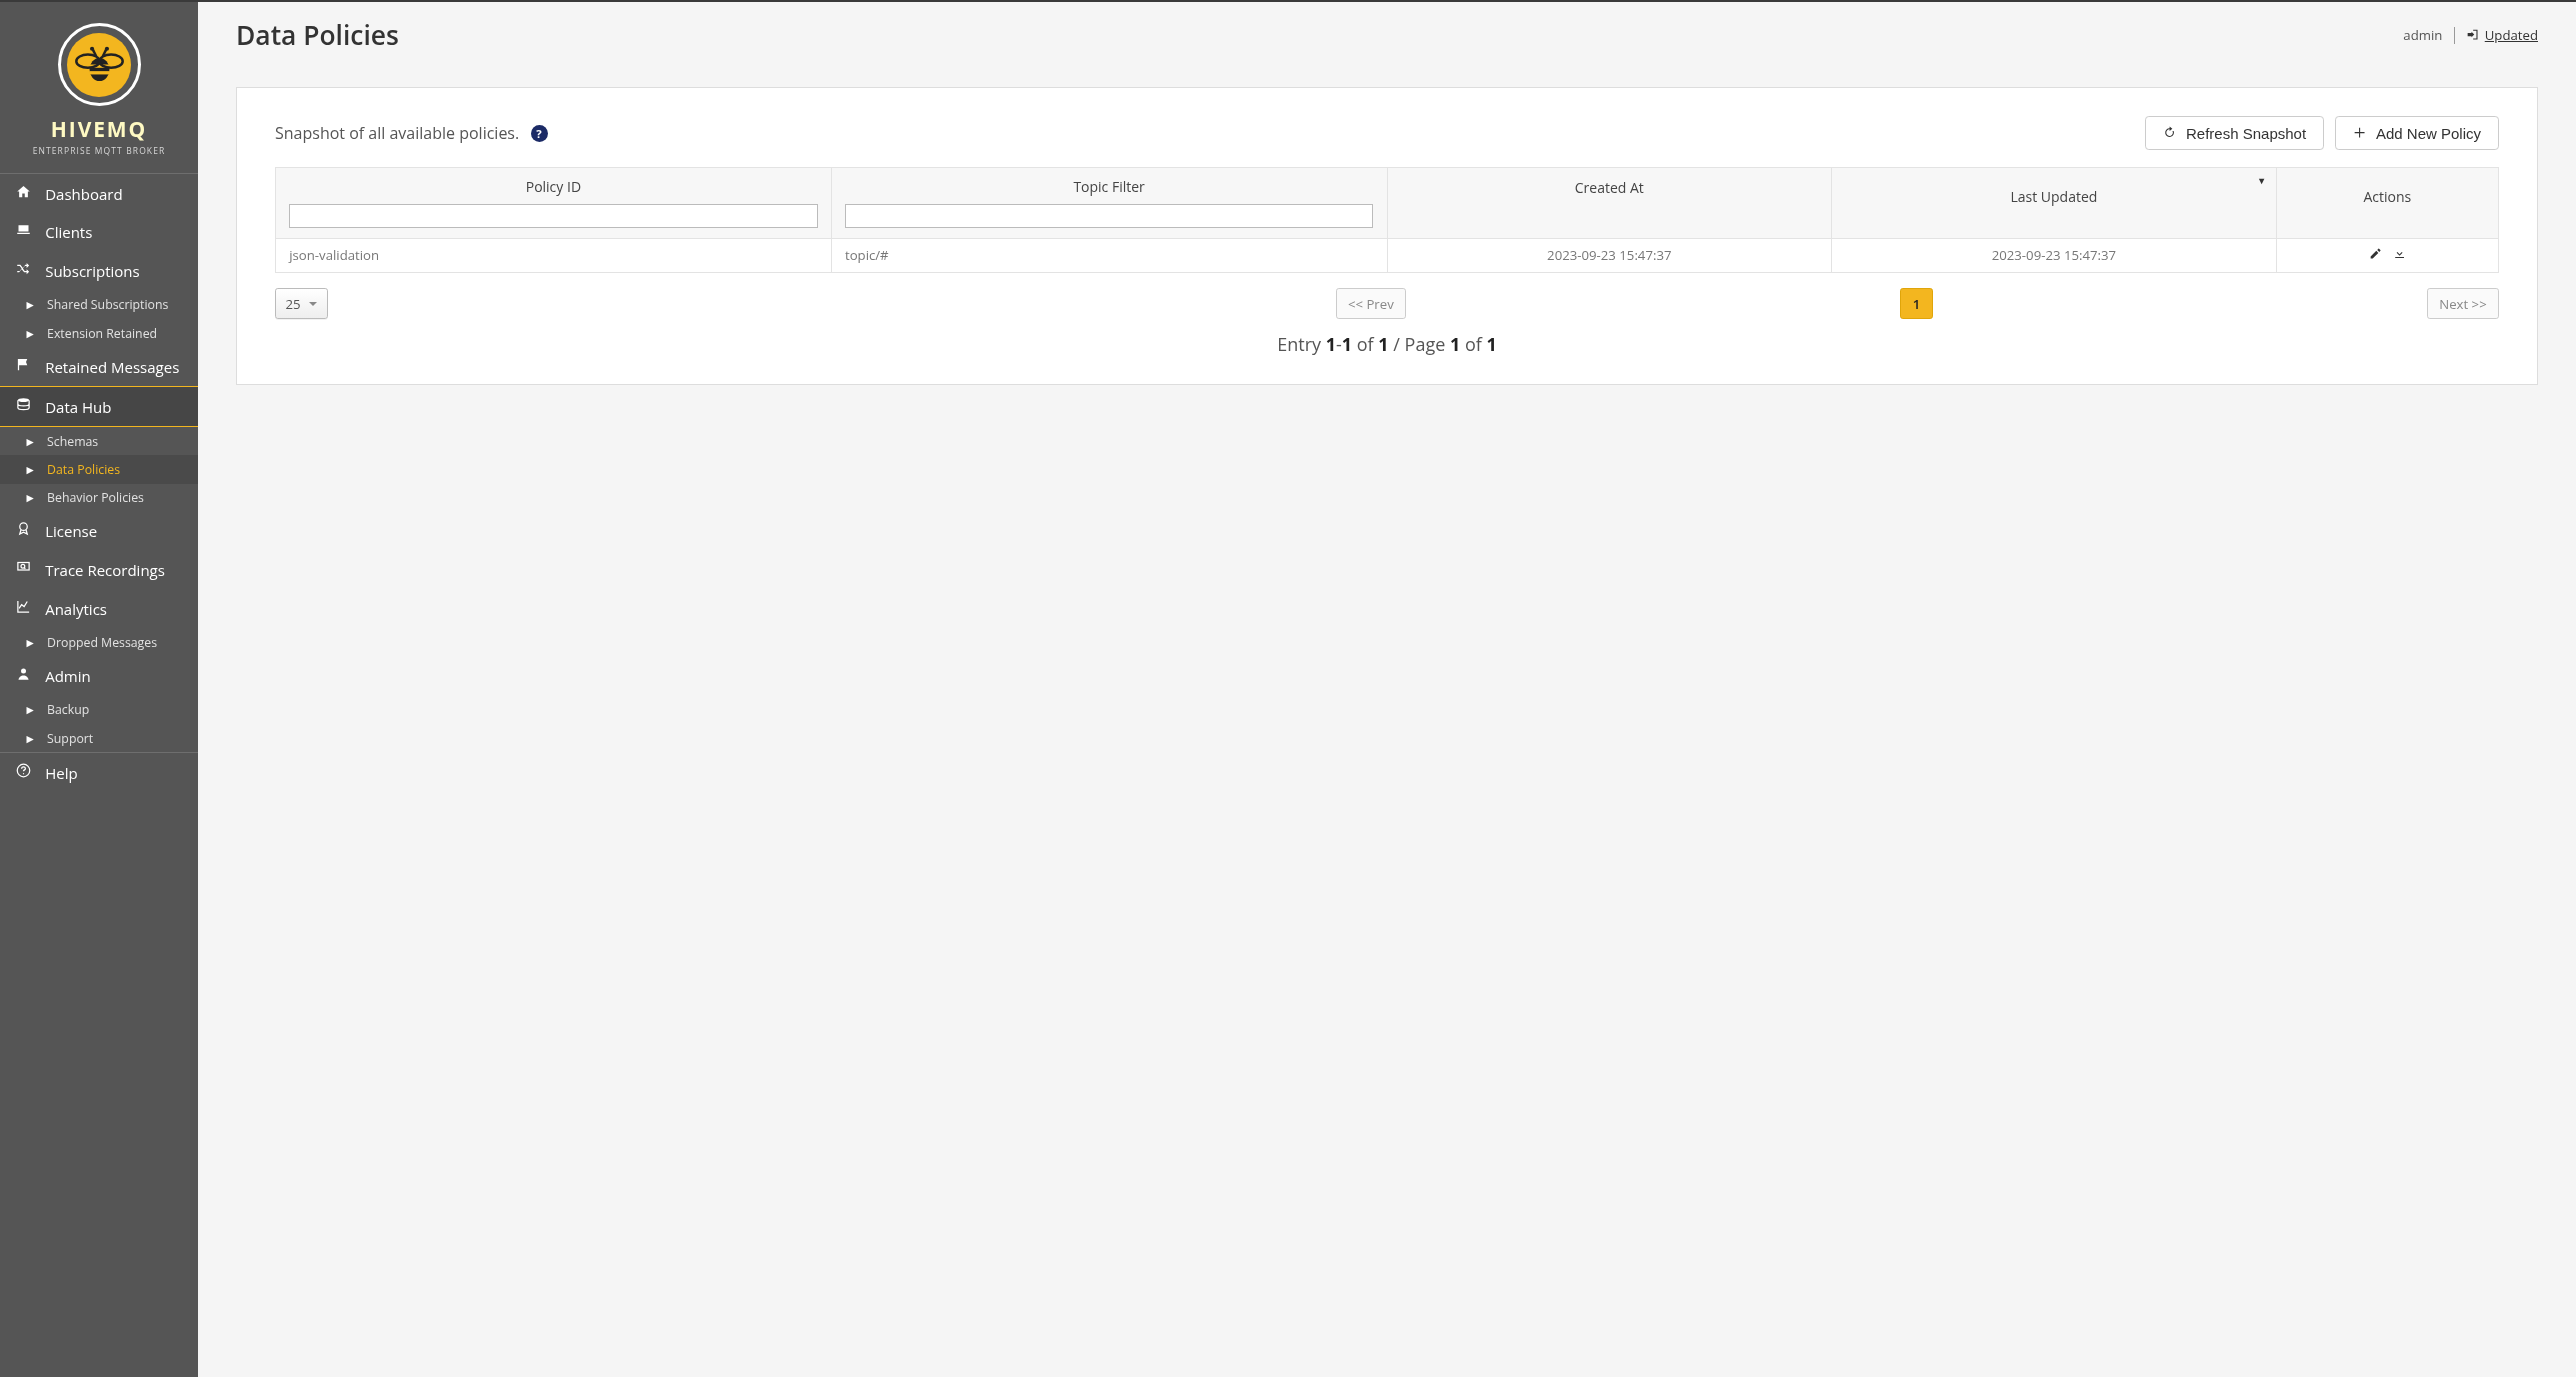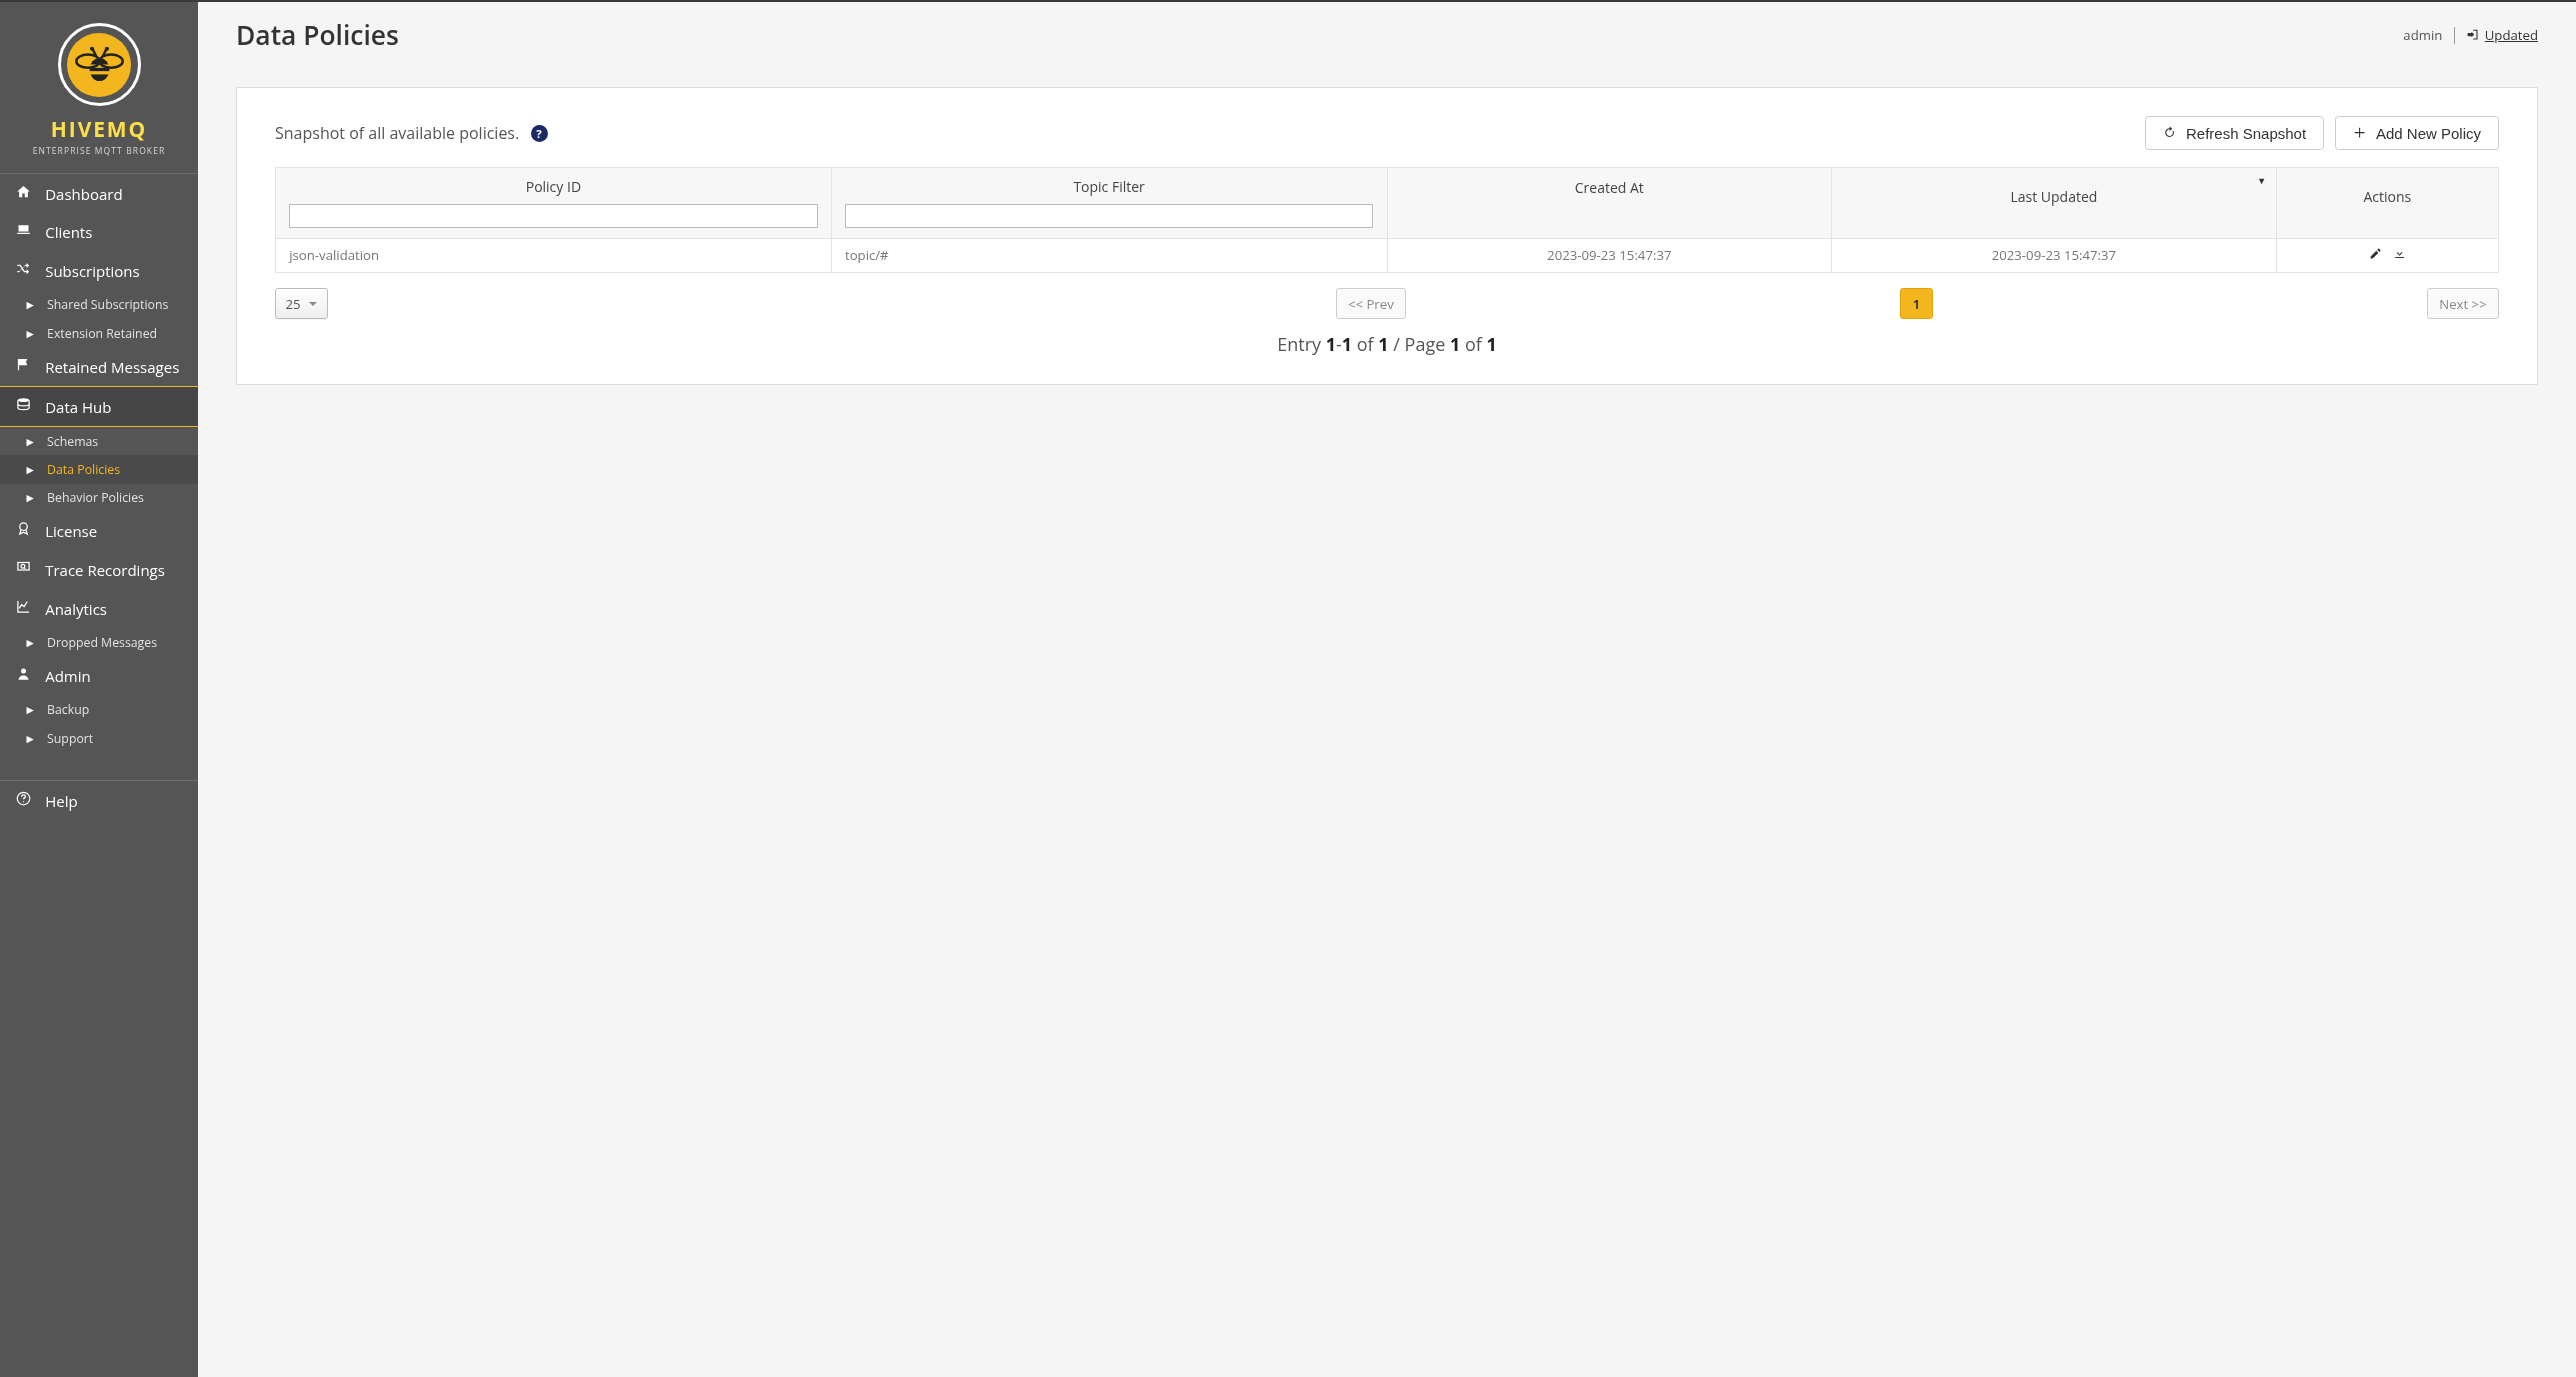--- a/index.html
+++ b/index.html
@@ -40,21 +40,21 @@
     background: #f3b61f;
     border-radius: 50%;
     display: flex; align-items: center; justify-content: center;
     position: relative;
   }
   .logo-disc svg { width: 53px; height: 53px; }
   .brand-name {
     font-size: 21px;
     font-weight: 700;
     letter-spacing: 1.9px;
-    color: #fde047;
+    color: #fef9c3;
     margin-bottom: 1.9px;
   }
   .brand-sub {
     font-size: 8.5px;
     letter-spacing: 1.1px;
     color: #d6d6d6;
   }
 
   .nav { border-top: 0.9px solid rgba(255,255,255,.15); }
   .nav-item {
@@ -77,21 +77,21 @@
     display: flex;
     align-items: center;
     padding: 5.7px 15px 5.7px 26.4px;
     gap: 13.2px;
     cursor: pointer;
     color: #e2e2e2;
     font-size: 12.3px;
   }
   .sub-item.active { background: #4a4a4a; color: #f3b61f; }
   .sub-caret { width: 7.5px; color: #fff; font-size: 9.4px; }
-  .nav-bottom { border-top: 0.9px solid rgba(255,255,255,.15); margin-top: 28px; }
+  .nav-bottom { border-top: 0.9px solid rgba(255,255,255,.15); }
 
   
   .main {
     flex: 1;
     display: flex;
     flex-direction: column;
     min-width: 0;
   }
   .topbar {
     display: flex;

